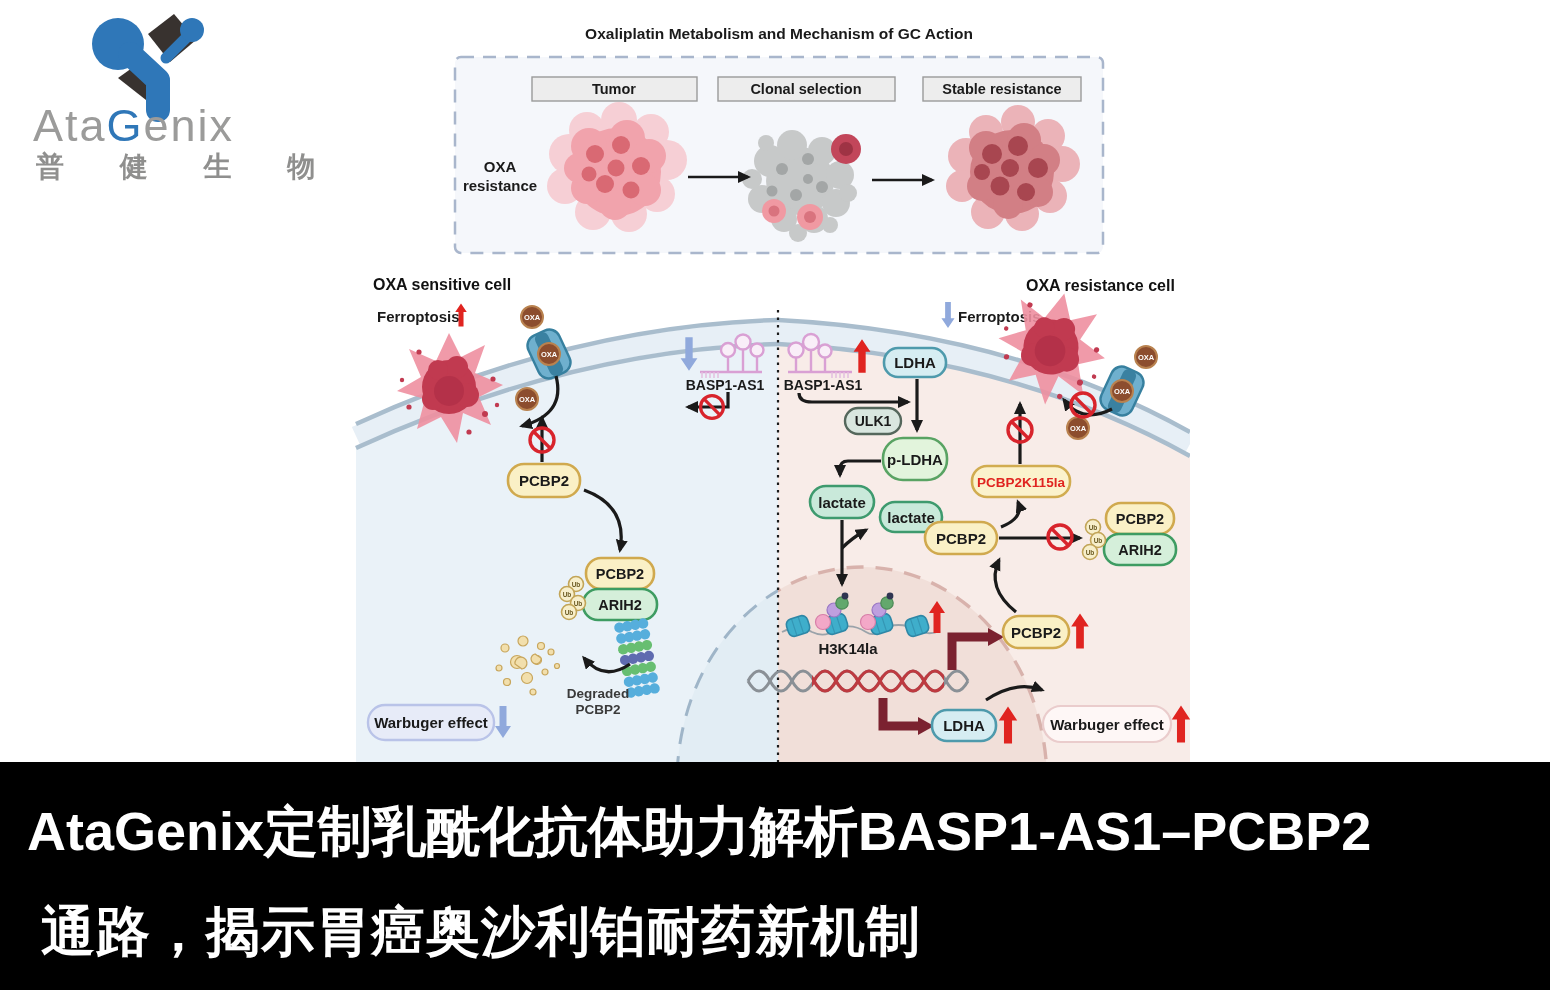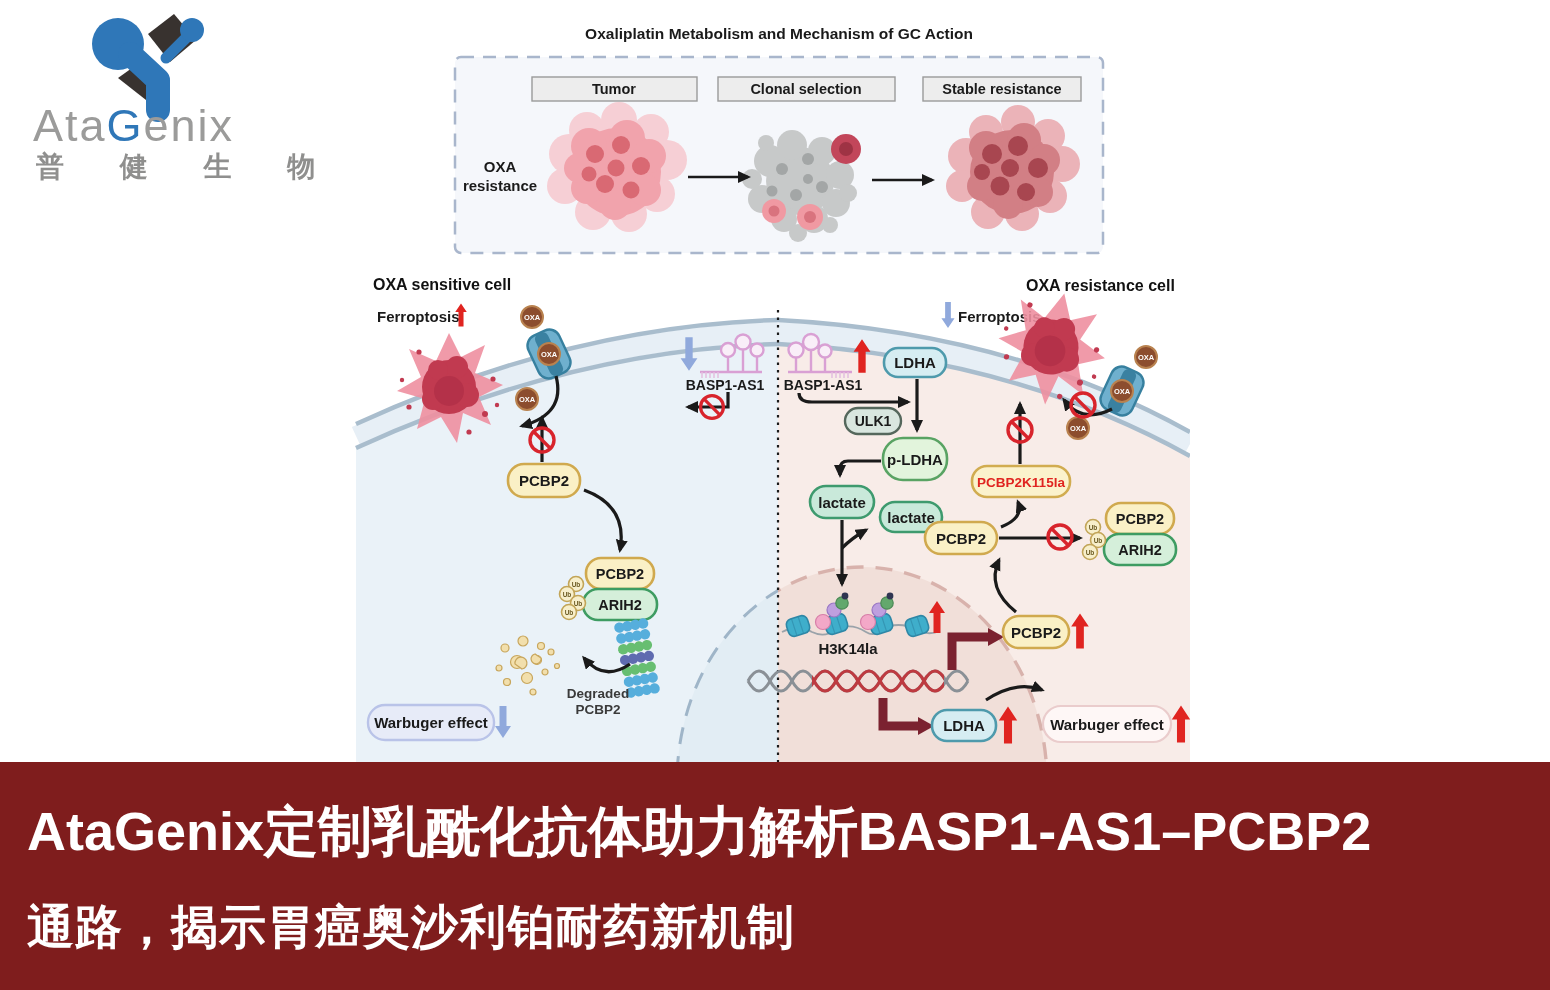--- a/index.html
+++ b/index.html
@@ -1,22 +1,22 @@
 <!DOCTYPE html>
 <html><head>
 <meta charset="utf-8">
 <style>
   html,body{margin:0;padding:0;}
   .page{position:relative;width:1550px;height:990px;background:#ffffff;overflow:hidden;
         font-family:"Liberation Sans","DejaVu Sans",sans-serif;}
   svg text{font-family:"Liberation Sans","DejaVu Sans",sans-serif;}
-  .banner{position:absolute;left:0;top:762px;width:1550px;height:228px;background:#7f1d1d;}
+  .banner{position:absolute;left:0;top:762px;width:1550px;height:228px;background:#000000;}
   .banner .l1{position:absolute;left:27px;top:34px;color:#fff;font-size:54px;font-weight:800;
               letter-spacing:0px;white-space:nowrap;}
-  .banner .l2{position:absolute;left:27px;top:134px;color:#fff;font-size:47px;font-weight:800;
+  .banner .l2{position:absolute;left:41px;top:134px;color:#fff;font-size:54px;font-weight:800;
               letter-spacing:1px;white-space:nowrap;}
 </style>
 </head>
 <body>
 
 <div class="page">
 <svg width="1550" height="762" viewBox="0 0 1550 762">
   <defs>
     <marker id="ah" markerUnits="userSpaceOnUse" markerWidth="15" markerHeight="14" refX="10" refY="6" orient="auto">
       <path d="M0 0 L13 6 L0 12 Z" fill="#1a1a1a"></path>

